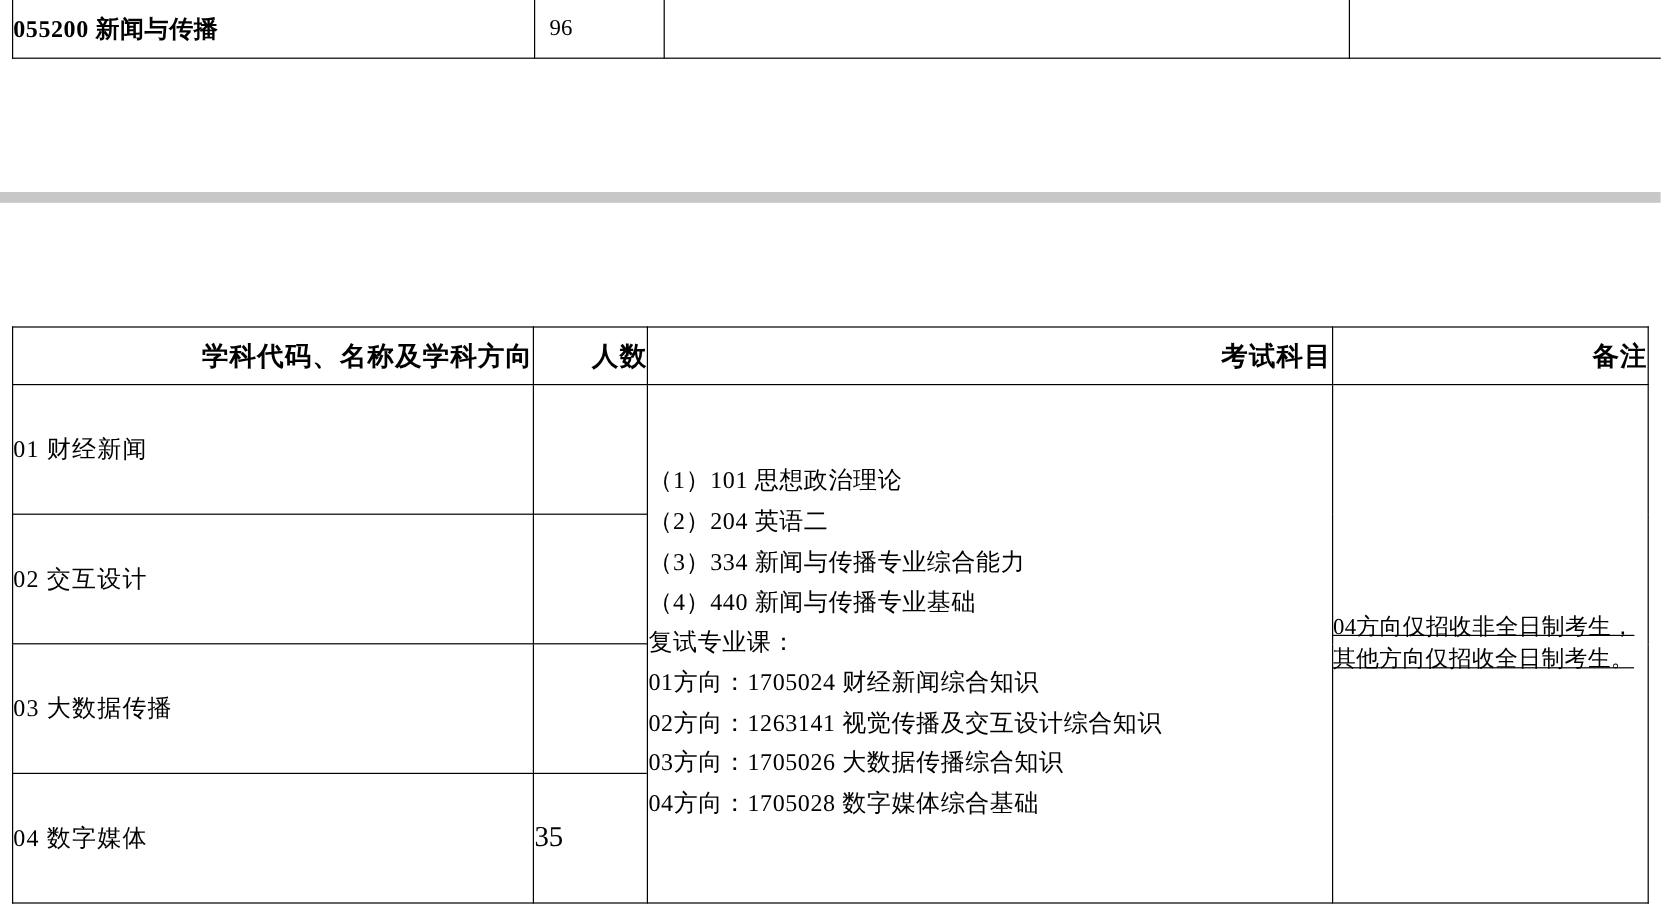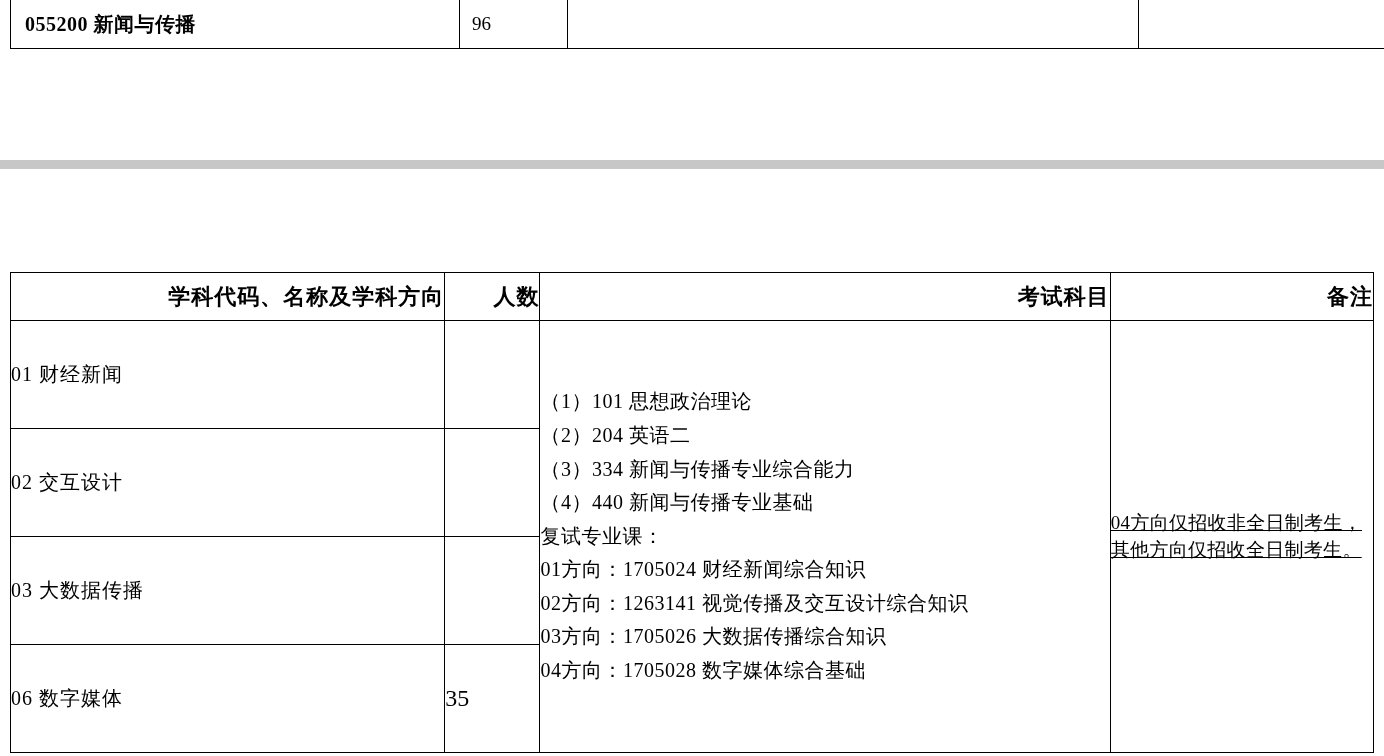--- a/index.html
+++ b/index.html
@@ -28,21 +28,20 @@
   .top-table td {
     border: 1px solid #000000;
     border-top: none;
     padding: 0;
     vertical-align: middle;
     font-size: 19px;
   }
   .top-table .c-name {
     width: 434px;
     height: 48px;
-    padding-left: 14px;
     font-weight: bold;
     font-size: 20px;
     letter-spacing: 0.5px;
   }
   .top-table .c-num {
     width: 95px;
     padding-left: 12px;
     font-family: "Liberation Serif", serif;
     font-size: 19px;
   }
@@ -168,17 +167,17 @@
     </tr>
     <tr>
       <td class="dir-cell">02  交互设计</td>
       <td class="num-cell"></td>
     </tr>
     <tr>
       <td class="dir-cell">03  大数据传播</td>
       <td class="num-cell"></td>
     </tr>
     <tr>
-      <td class="dir-cell">06  数字媒体</td>
+      <td class="dir-cell">04  数字媒体</td>
       <td class="num-cell">35</td>
     </tr>
   </tbody>
 </table>
 
 </body></html>

